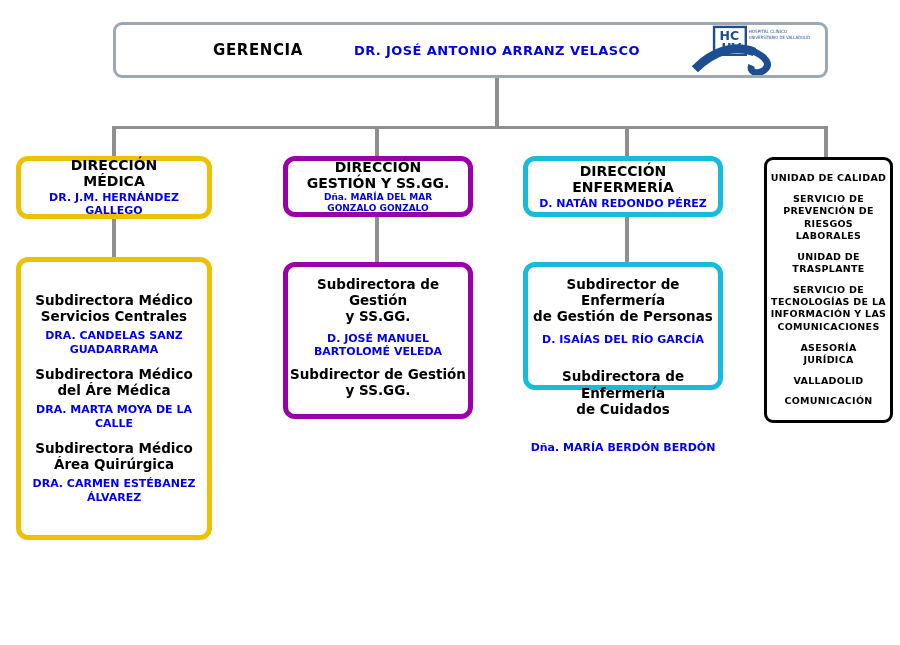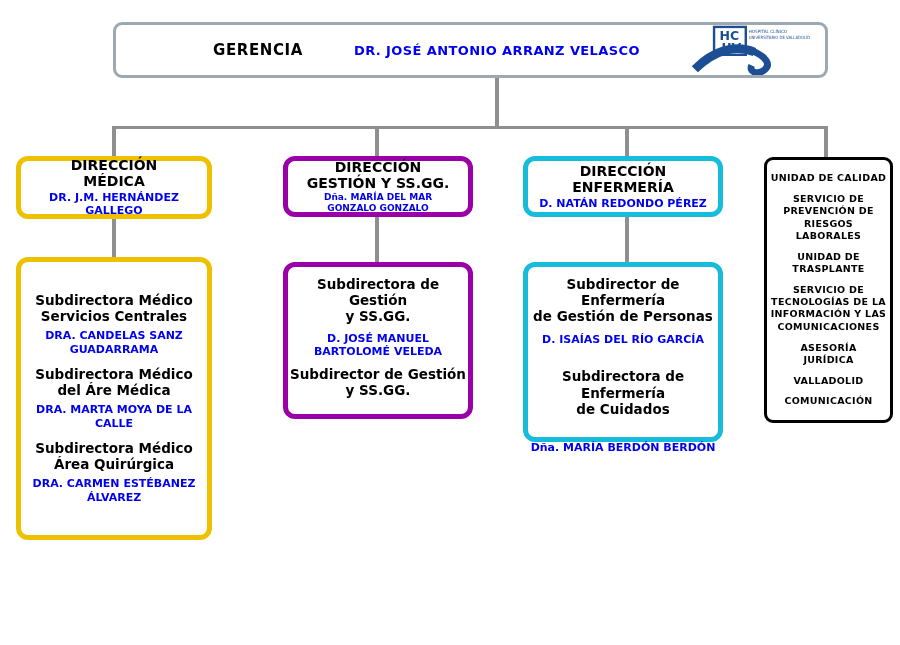--- a/index.html
+++ b/index.html
@@ -37,21 +37,21 @@
     text-align:center;display:flex;flex-direction:column;
   }
   .s-title{font-size:13.5px;font-weight:bold;color:#000;line-height:1.2;}
   .s-name{font-size:11px;font-weight:bold;color:#0000EE;line-height:1.25;}
   #sub-medica{left:16px;top:257px;width:196px;height:283px;border:5px solid #EEC100;justify-content:space-evenly;padding:21px 0;}
   #sub-medica .s-name{margin-top:5px;}
   #sub-gestion{left:283px;top:262px;width:190px;height:157px;border:5px solid #9A00A8;padding-top:9px;}
   #sub-gestion .s-name.n1{margin-top:7px;}
   #sub-gestion .s-title.t2{margin-top:7px;text-align:center;}
   #sub-gestion .s-name.n2{margin-top:20px;}
-  #sub-enfermeria{left:523px;top:262px;width:200px;height:180px;border:5px solid #17BBDB;padding-top:9px;}
+  #sub-enfermeria{left:523px;top:262px;width:200px;height:128px;border:5px solid #17BBDB;padding-top:9px;}
   #sub-enfermeria .s-name.n1{margin-top:8px;}
   #sub-enfermeria .s-title.t2{margin-top:22px;}
   #sub-enfermeria .s-name.n2{margin-top:24px;}
   
   #unidades{
     position:absolute;left:764px;top:157px;width:129px;height:266px;
     box-sizing:border-box;border:3px solid #000000;border-radius:9px;background:#fff;
     display:flex;flex-direction:column;justify-content:space-evenly;
     text-align:center;padding:4px 2px;
   }

